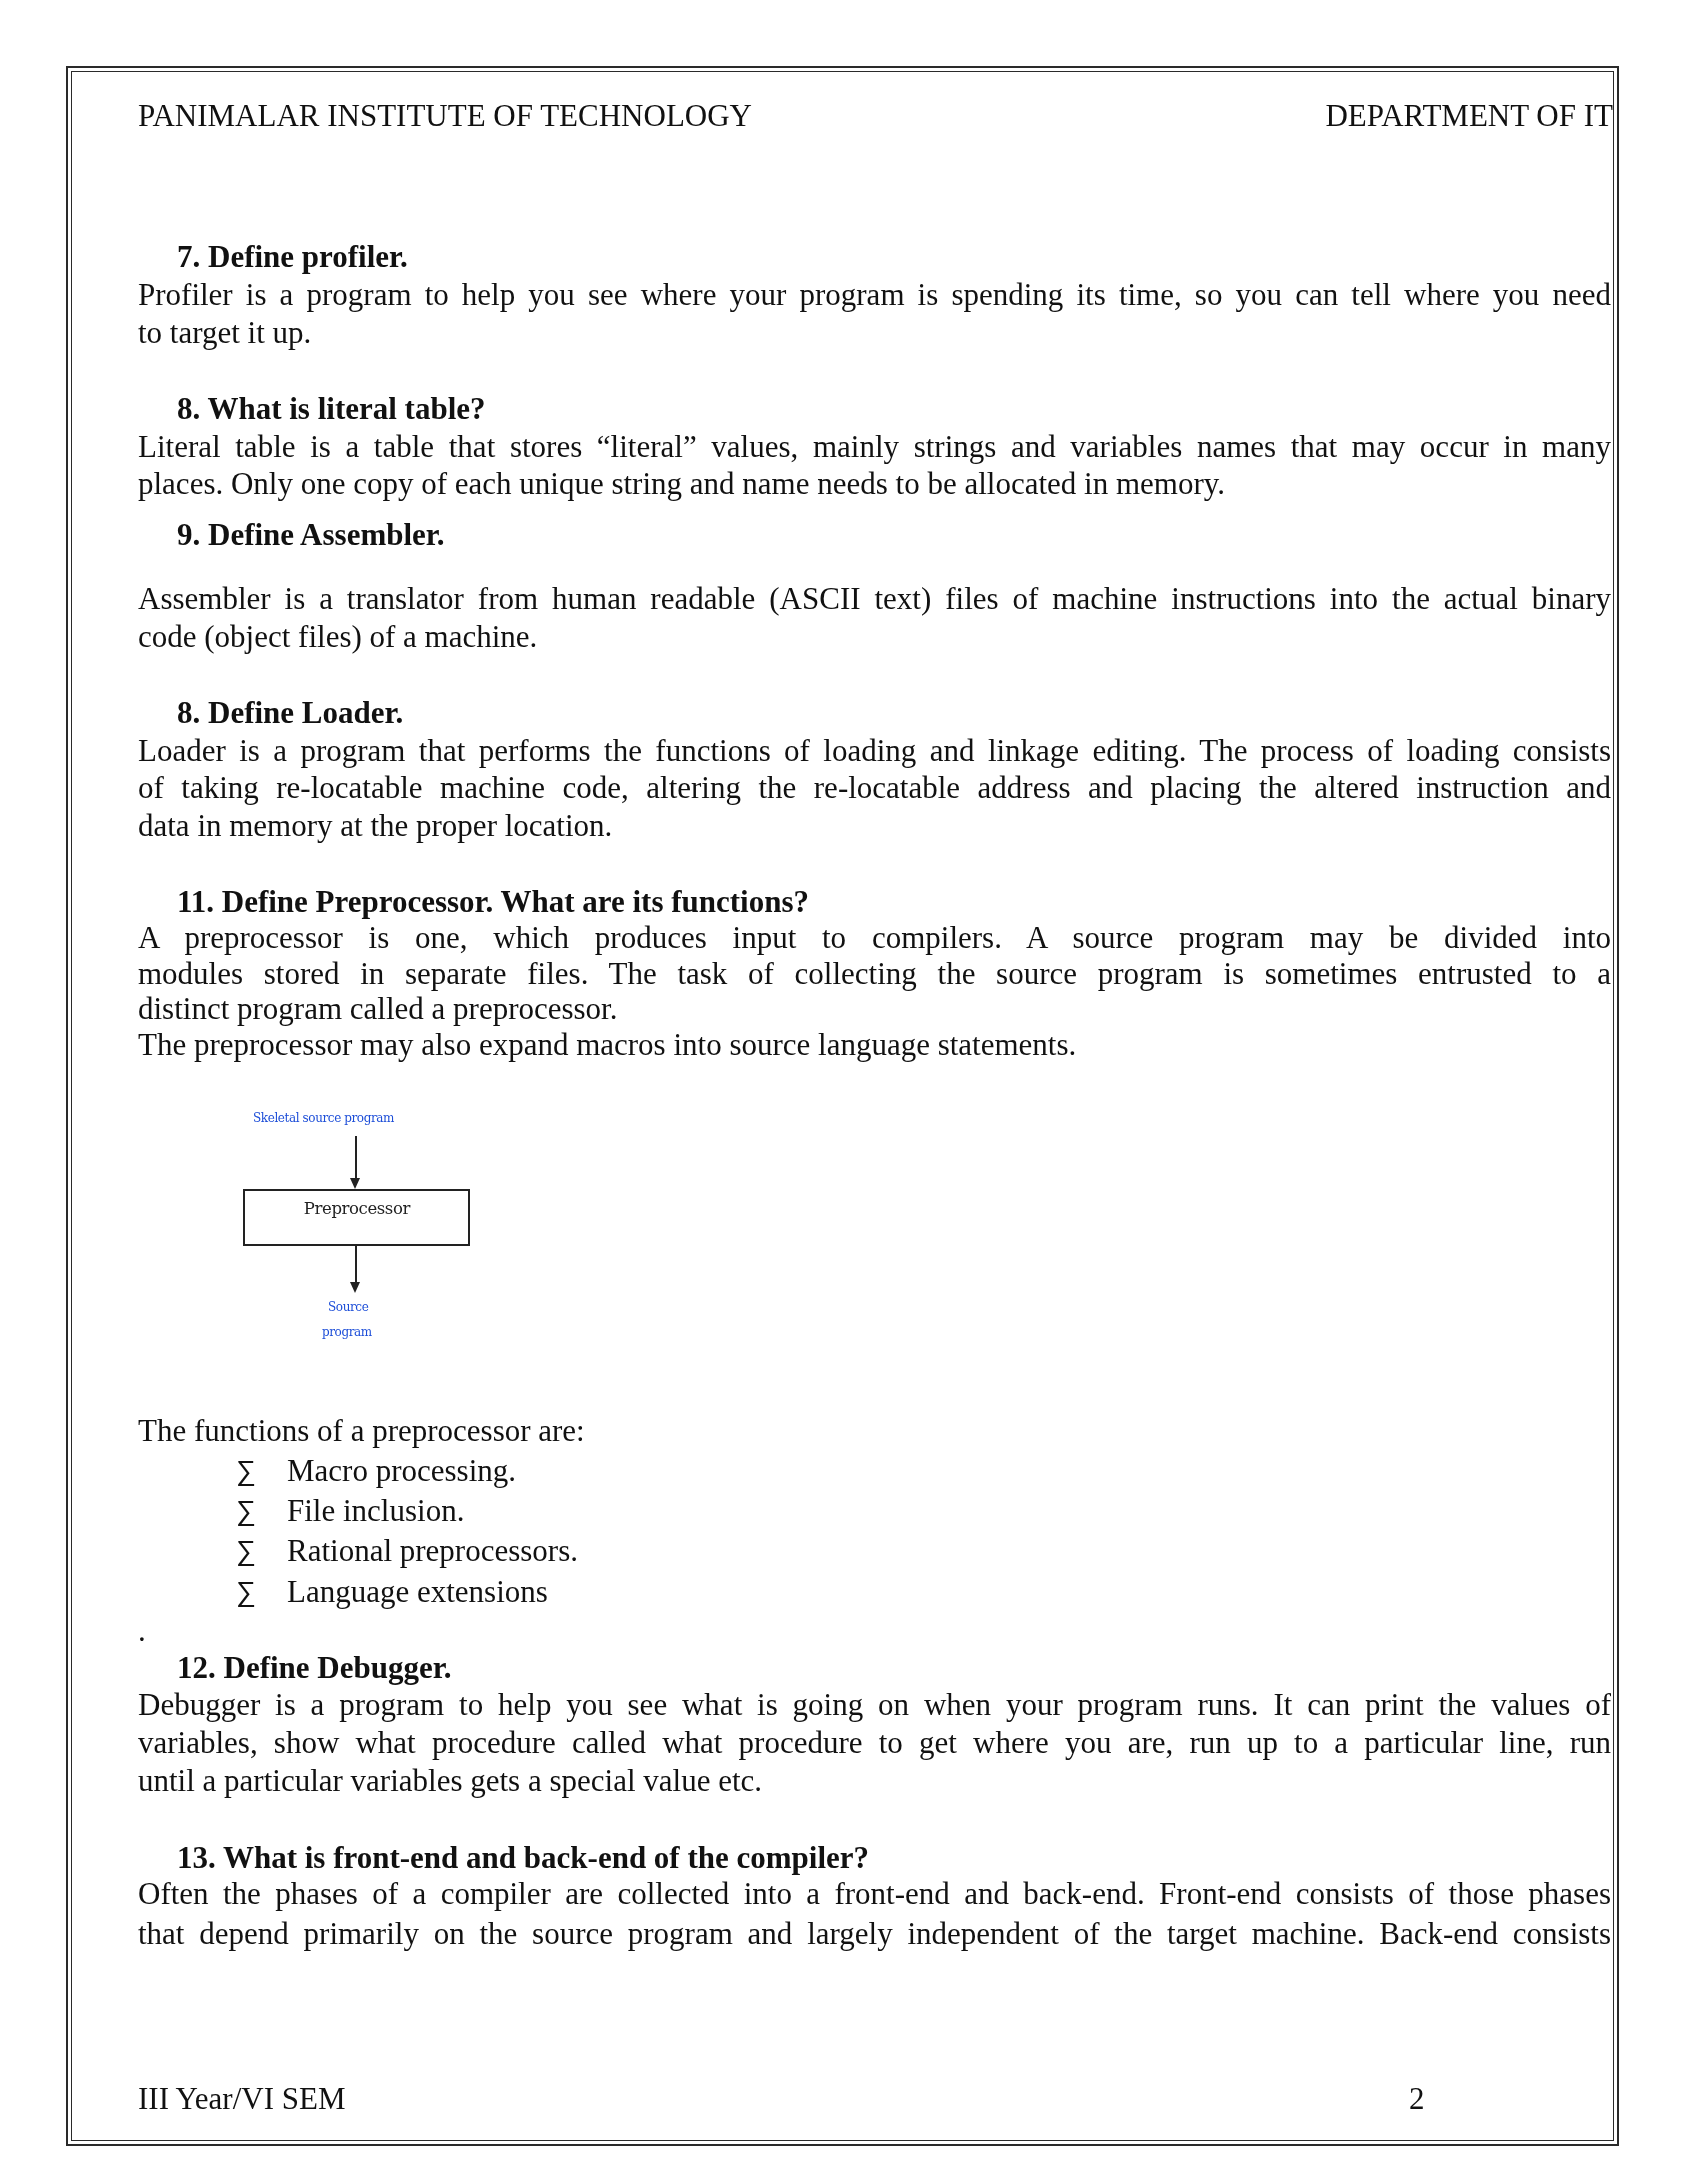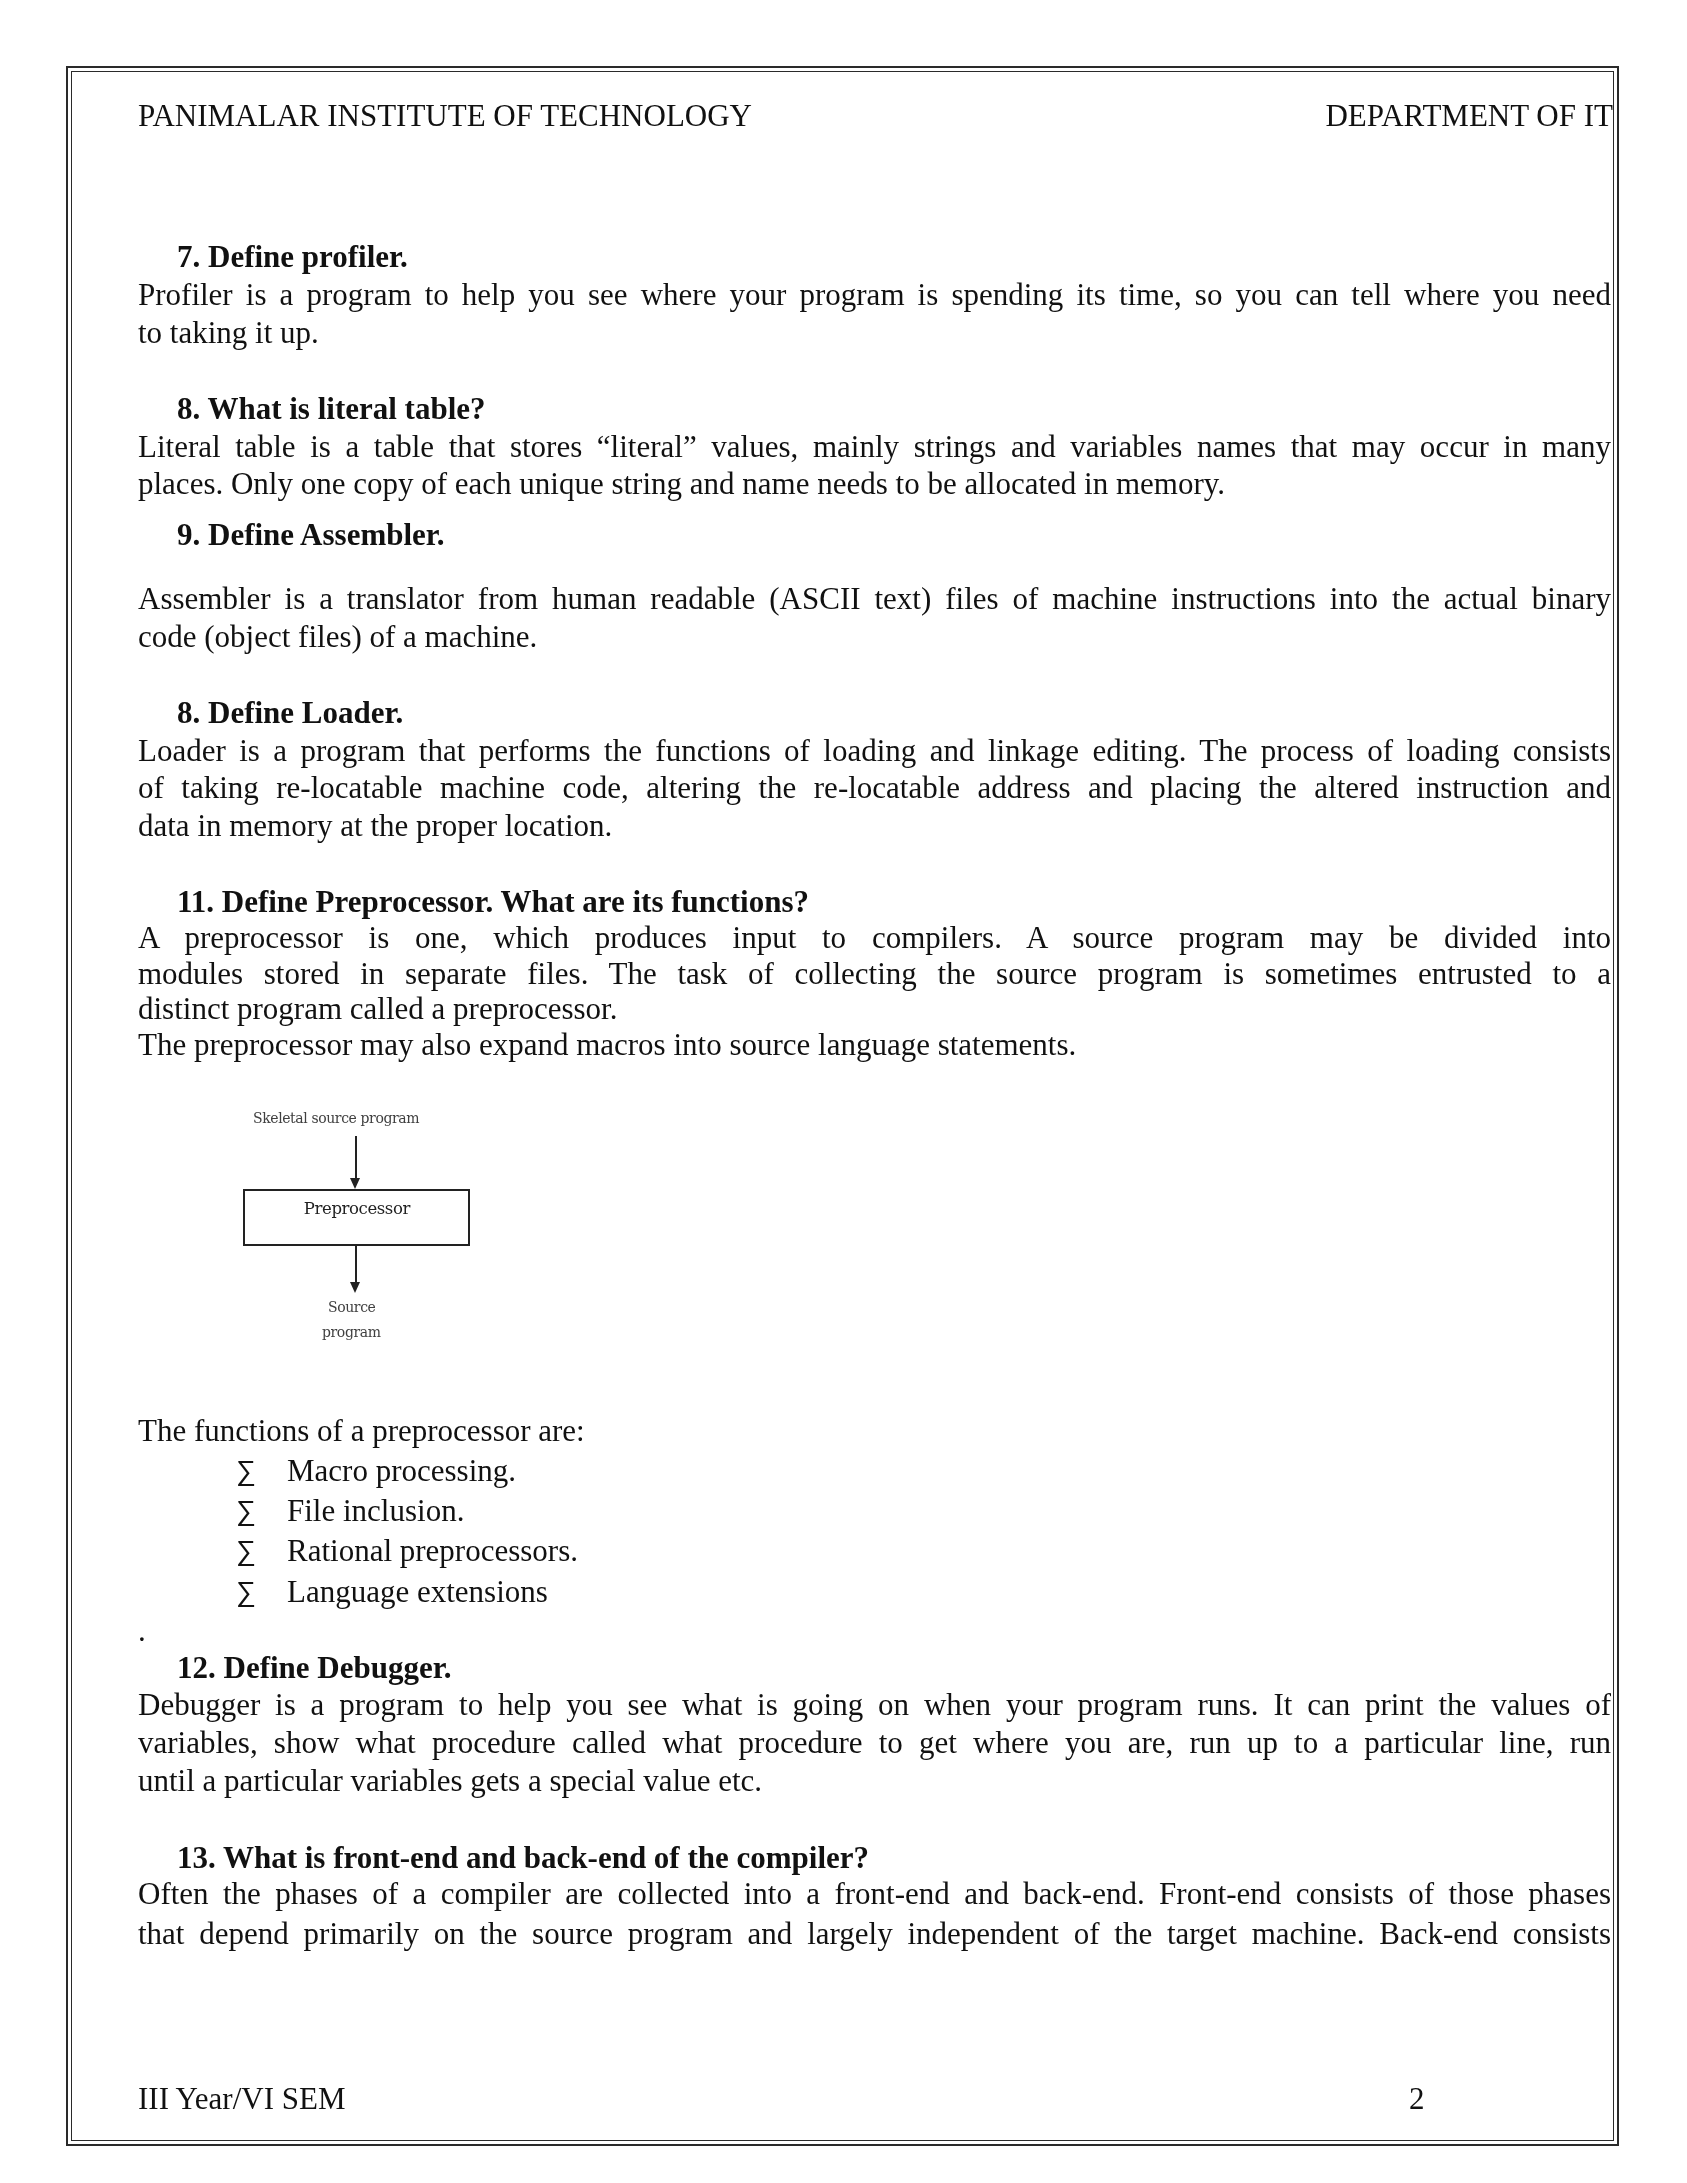--- a/index.html
+++ b/index.html
@@ -13,42 +13,42 @@
         white-space: nowrap; }
   .j  { width: 1473px; text-align: justify; text-align-last: justify; white-space: normal; overflow: hidden; }
   .b  { font-weight: bold; margin-left: 39px; }
   .hdr-right { left: auto; right: 74px; text-align: center; }
   .bullet { position: absolute; left: 236px; font-size: 28px; line-height: 38px; height: 38px;
             font-family: "DejaVu Sans", sans-serif; font-weight: 200; }
   .bullet-text { left: 287px; }
   .page-num { left: 1409px; }
   
   .diagram { position: absolute; left: 231px; top: 1096px; width: 264px; height: 247px; }
-  .dg-label { position: absolute; font-family: "DejaVu Serif", serif; font-size: 14px; line-height: 21.4px;
-              white-space: nowrap; color: #404040; letter-spacing: -0.4px; }
+  .dg-label { position: absolute; font-family: "DejaVu Serif", serif; font-size: 12px; line-height: 21.4px;
+              white-space: nowrap; color: #1d4ed8; letter-spacing: -0.4px; }
   .dg-box { position: absolute; left: 12.4px; top: 93px; width: 227px; height: 57px;
             border: 2.5px solid #222; box-sizing: border-box; }
   .dg-box-label { position: absolute; left: 0; right: 0; top: 8.2px; text-align: center;
                   font-family: "DejaVu Serif", serif; font-size: 16.5px; color: #222; letter-spacing: -0.4px; }
   .dg-line { position: absolute; left: 124px; width: 1.6px; background: #222; }
   .dg-head { position: absolute; left: 119px; width: 0; height: 0;
              border-left: 5.8px solid transparent; border-right: 5.8px solid transparent; border-top: 11.5px solid #222; }
 </style>
 </head>
 <body>
 
 <div class="frame-outer"></div>
 <div class="frame-inner"></div>
 
 <div class="ln" style="top:97px">PANIMALAR INSTITUTE OF TECHNOLOGY</div>
 <div class="ln hdr-right" style="top:97px">DEPARTMENT OF IT</div>
 
 <div class="ln b" style="top:238px">7. Define profiler.</div>
 <div class="ln j" style="top:276px">Profiler is a program to help you see where your program is spending its time, so you can tell where you need</div>
-<div class="ln" style="top:314px">to taking it up.</div>
+<div class="ln" style="top:314px">to target it up.</div>
 
 <div class="ln b" style="top:390px">8. What is literal table?</div>
 <div class="ln j" style="top:428px">Literal table is a table that stores “literal” values, mainly strings and variables names that may occur in many</div>
 <div class="ln" style="top:465px">places. Only one copy of each unique string and name needs to be allocated in memory.</div>
 
 <div class="ln b" style="top:516px">9. Define Assembler.</div>
 <div class="ln j" style="top:580px">Assembler is a translator from human readable (ASCII text) files of machine instructions into the actual binary</div>
 <div class="ln" style="top:618px">code (object files) of a machine.</div>
 
 <div class="ln b" style="top:694px">8. Define Loader.</div>

